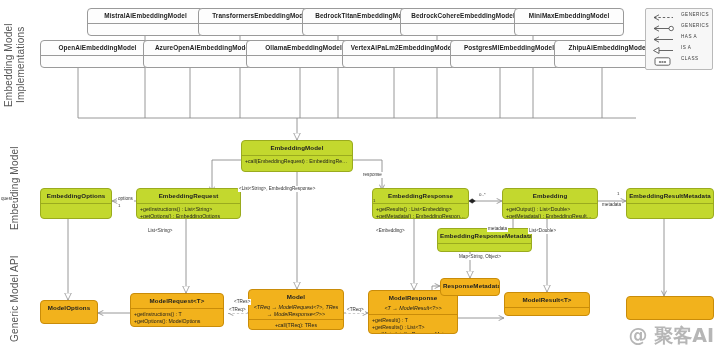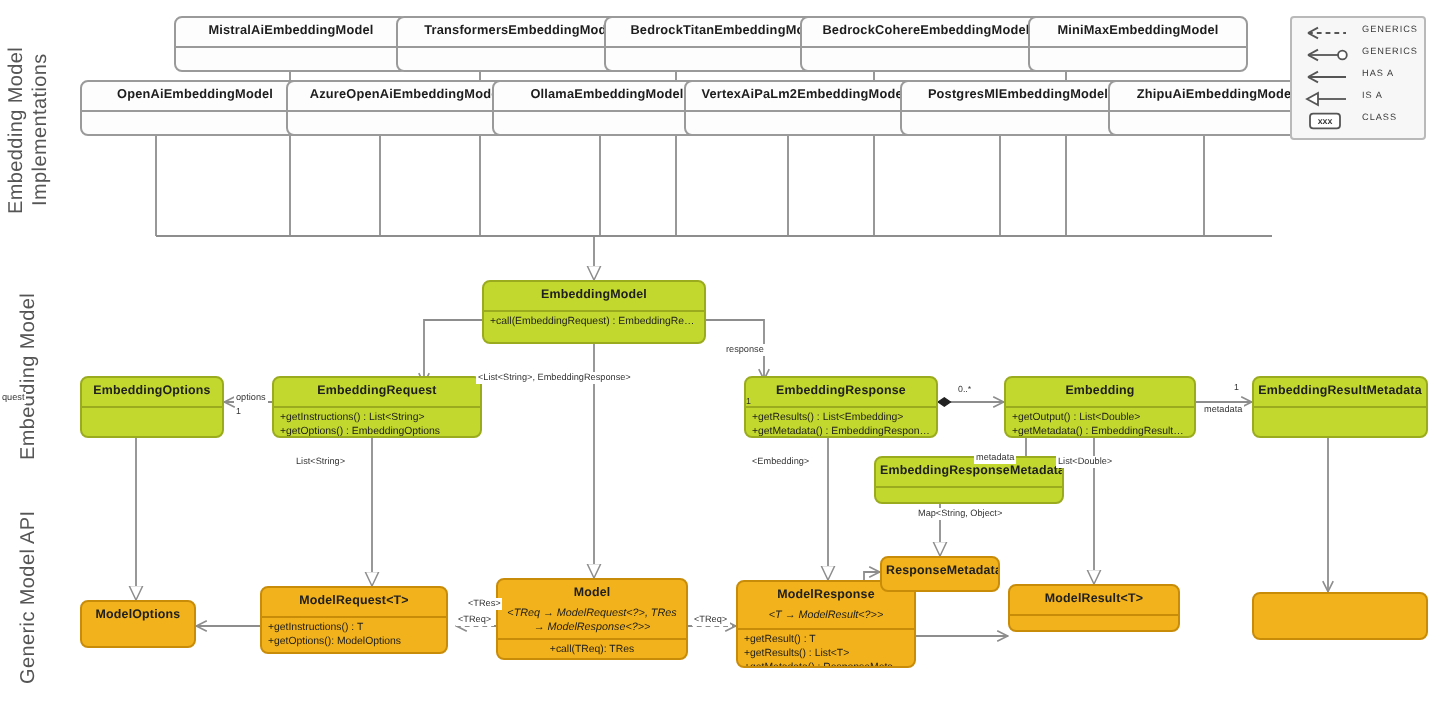--- a/index.html
+++ b/index.html
@@ -378,14 +378,15 @@
   <div class="elabel" style="left:601px;top:202px;">metadata</div>
   <div class="elabel" style="left:228px;top:307px;">&lt;TReq&gt;</div>
   <div class="elabel" style="left:346px;top:307px;">&lt;TReq&gt;</div>
   <div class="elabel" style="left:233px;top:299px;">&lt;TRes&gt;</div>
 
   <div class="mult" style="left:118px;top:203px;">1</div>
   <div class="mult" style="left:479px;top:192px;">0..*</div>
   <div class="mult" style="left:617px;top:191px;">1</div>
   <div class="mult" style="left:373px;top:198px;">1</div>
 
+  <div id="wm2">@ 聚客AI</div>
 
 </div>
 
 </body></html>

